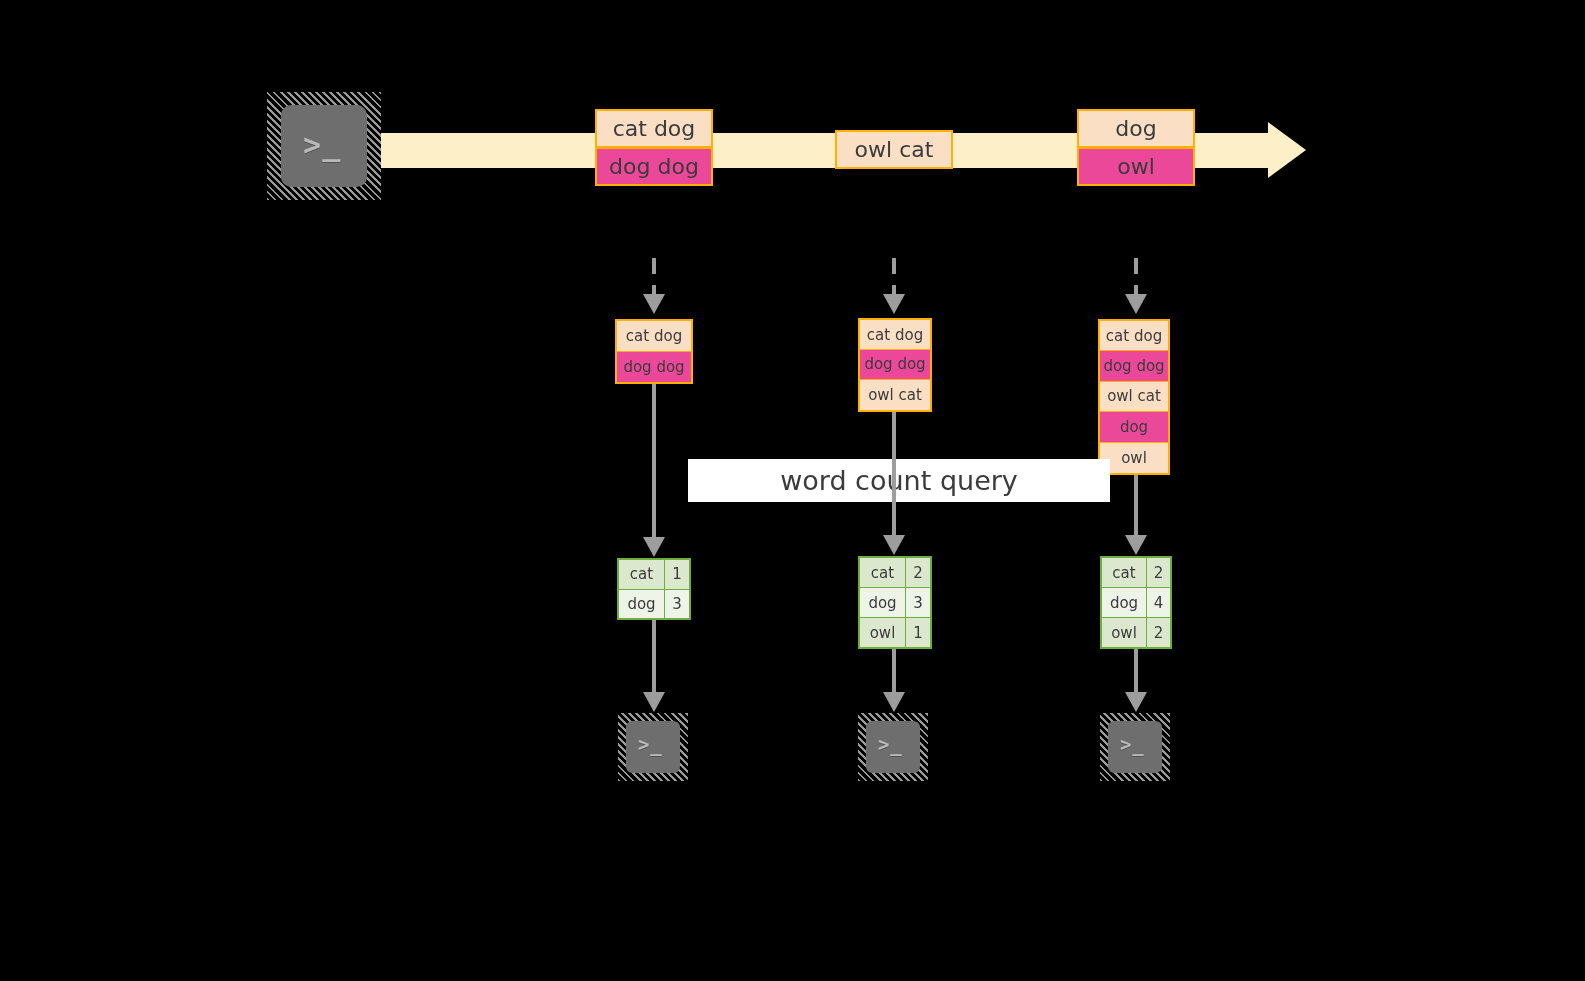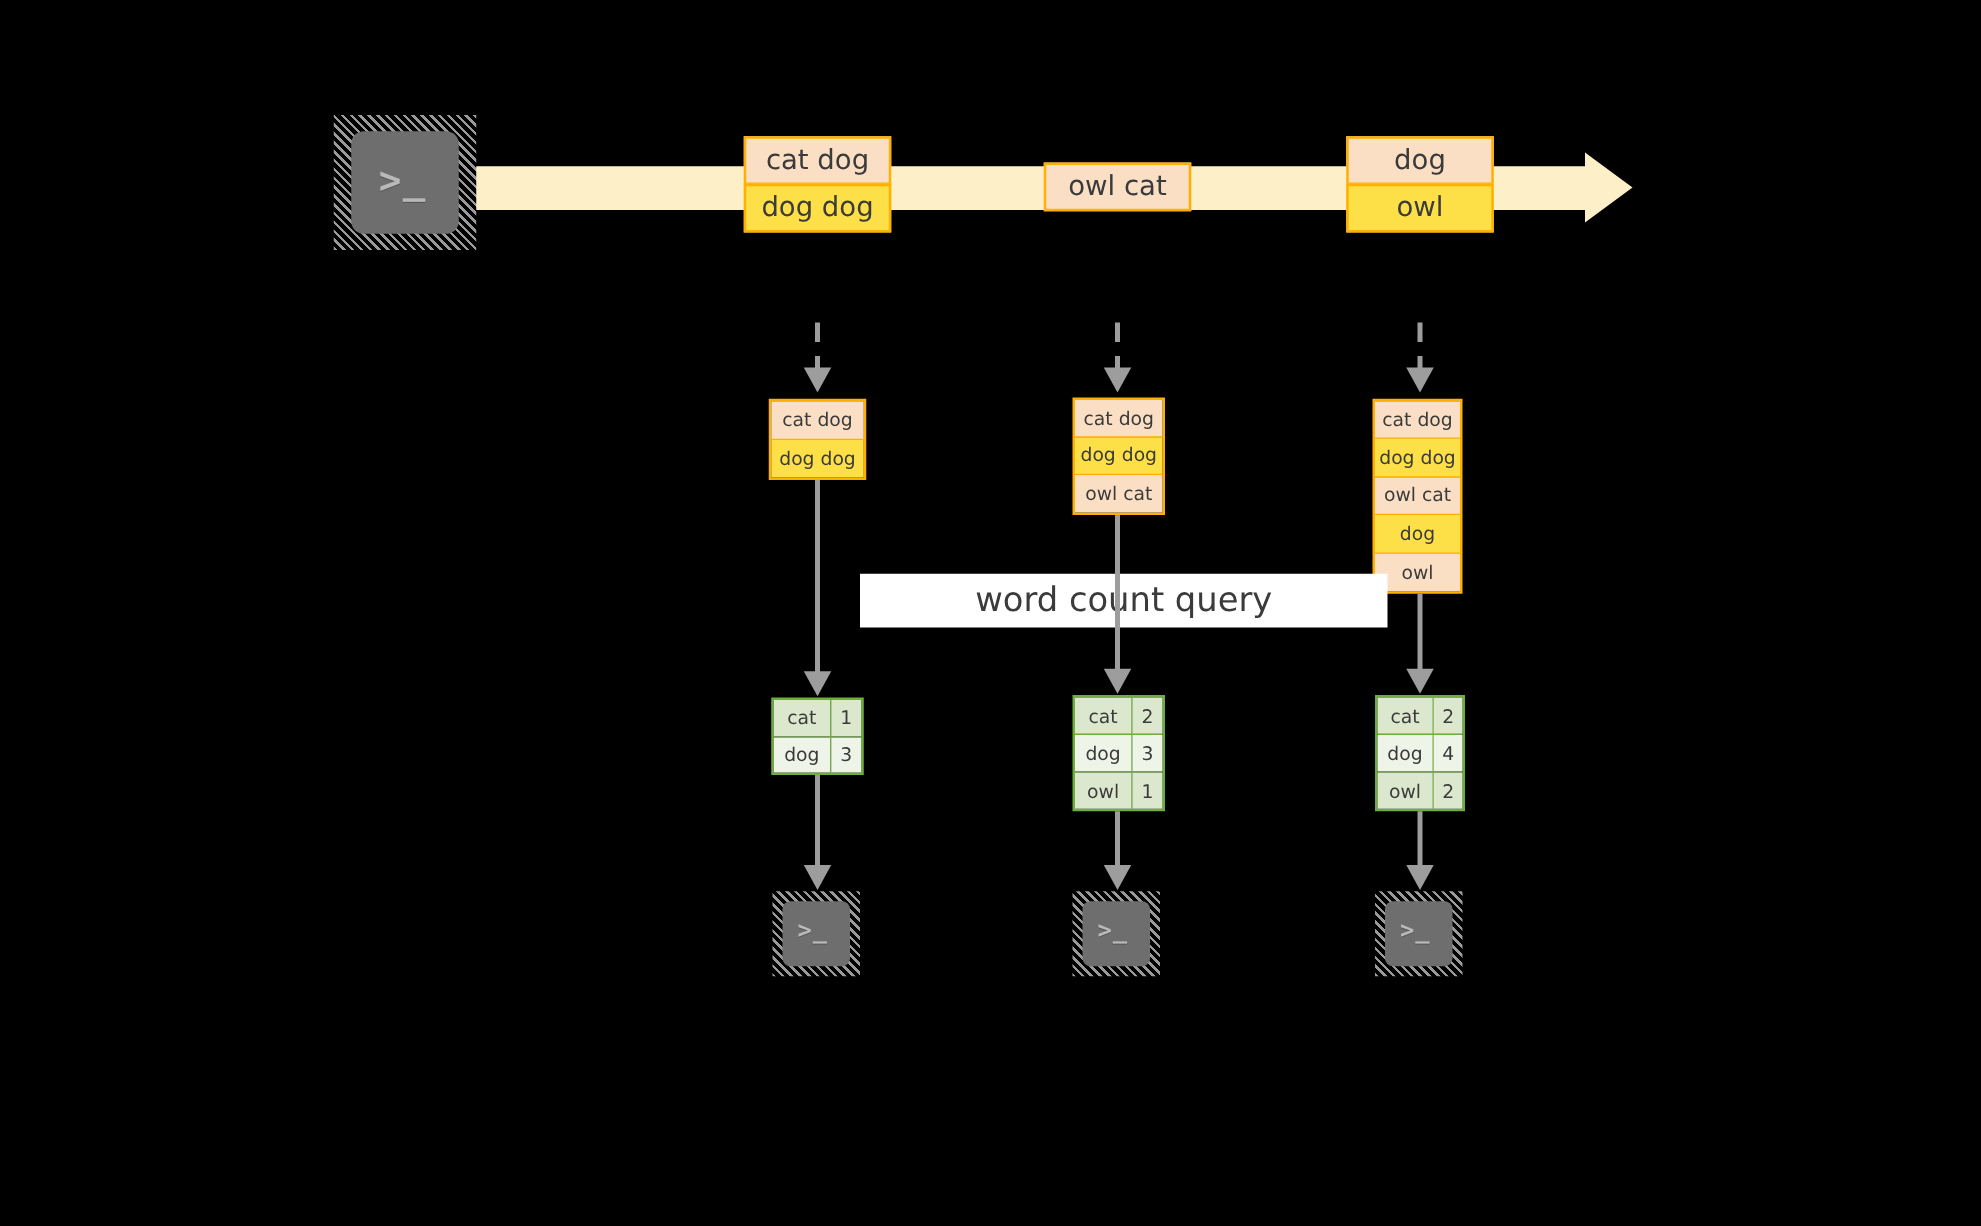--- a/index.html
+++ b/index.html
@@ -24,21 +24,21 @@
 
   
   .band{position:absolute;background:#FDEFC8;}
   .bandhead{position:absolute;width:0;height:0;}
 
   
   .obox{position:absolute;box-sizing:border-box;border:2px solid #FFB000;
         display:flex;align-items:center;justify-content:center;
         color:#3b3b3b;white-space:nowrap;}
   .fill-a{background:#FBDFC4;}
-  .fill-b{background:#fde047;}
+  .fill-b{background:#ec4899;}
 
   .stack{position:absolute;box-sizing:border-box;border:2px solid #FFB000;
          display:flex;flex-direction:column;}
   .stack .row{box-sizing:border-box;display:flex;align-items:center;
               justify-content:center;color:#3b3b3b;white-space:nowrap;
               border-bottom:1.5px solid #FFB000;}
   .stack .row:last-child{border-bottom:none;}
 
   
   .gtable{position:absolute;box-sizing:border-box;border:2px solid #6EAE3C;

